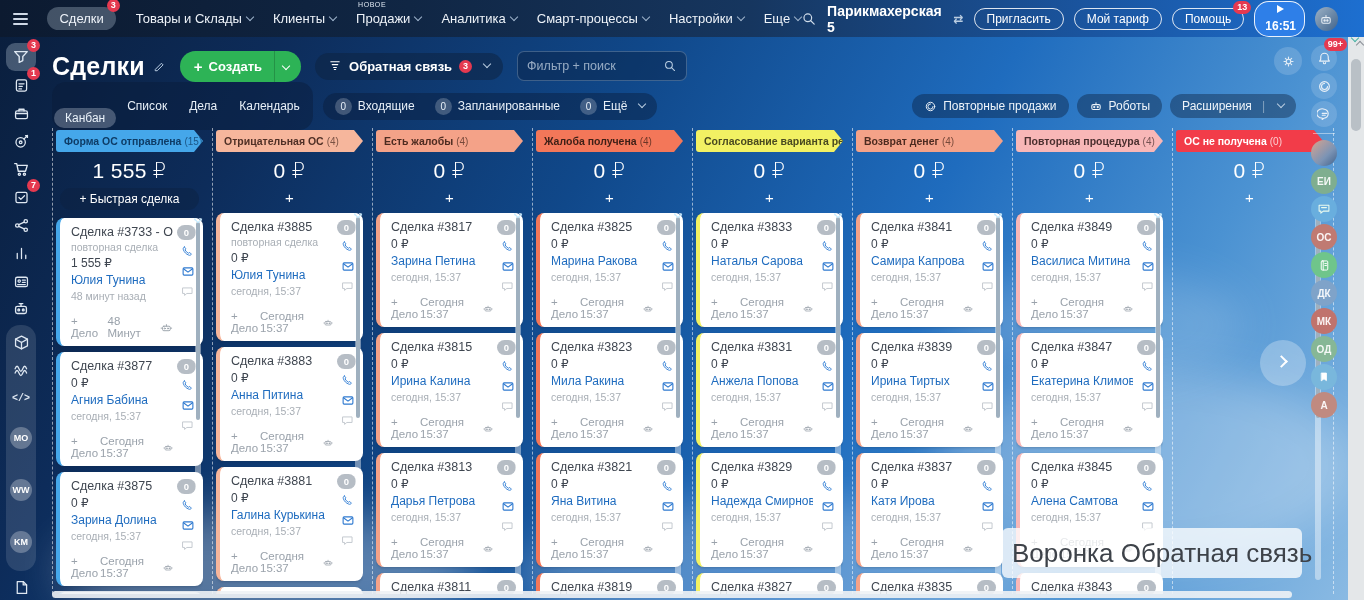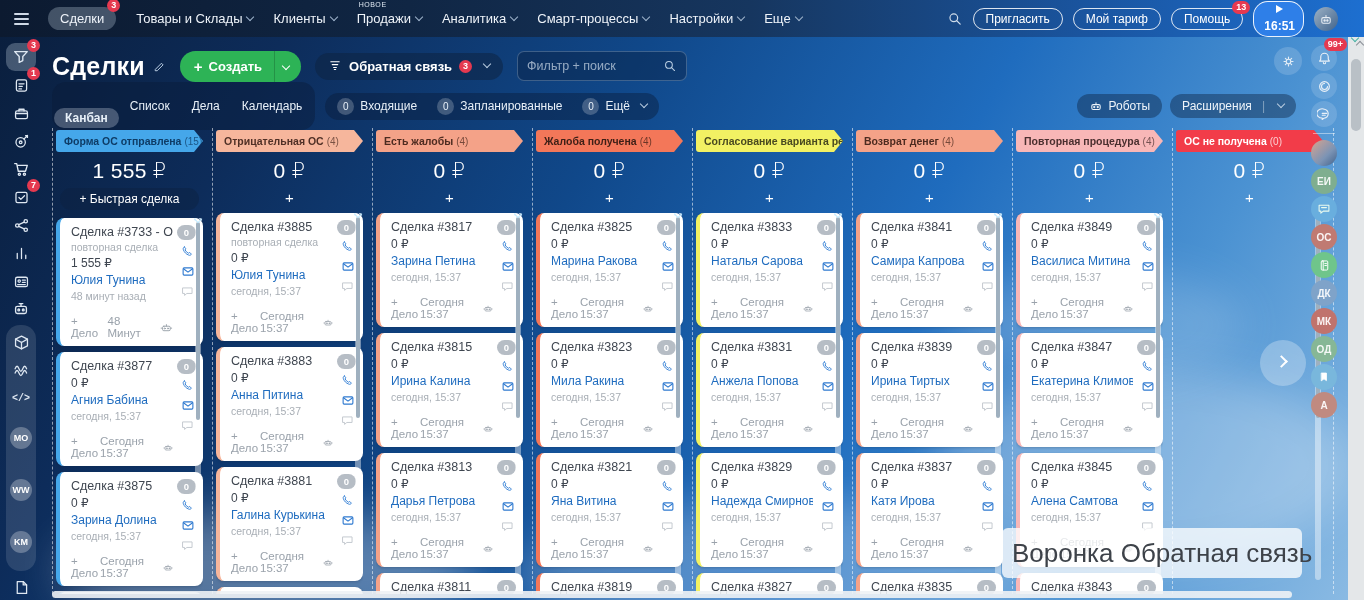--- a/index.html
+++ b/index.html
@@ -77,21 +77,21 @@
   .btn-create .dd { border-left:1px solid rgba(0,0,0,0.18); padding:9px 12px 7px 8px; }
   .btn-funnel { display:flex; align-items:center; gap:7px; background:rgba(13,34,64,0.52); color:#fff; border-radius:18px; font-size:13px; font-weight:bold; padding:6px 13px; cursor:pointer; }
   .search-box { display:flex; align-items:center; background:rgba(9,27,54,0.38); border:1px solid rgba(158,183,211,0.35); border-radius:7px; height:30px; width:170px; padding:0 9px; }
   .search-box input { background:transparent; border:none; outline:none; color:#fff; font-size:12.5px; width:130px; font-family:inherit; }
   .search-box input::placeholder { color:rgba(222,233,245,0.65); }
   .search-box .mag { margin-left:auto; color:#bcd0e4; }
 
   .tool-row { display:flex; align-items:center; margin-top:7px; height:26px; }
   .seg { display:flex; align-items:center; background:rgba(9,27,54,0.42); border-radius:14px; padding:2px; margin-right:10px; }
   .seg-tab { color:#e8f0f8; font-size:12px; padding:3px 11px; border-radius:12px; cursor:pointer; white-space:nowrap; }
-  .seg-tab.active { background:rgba(226,235,244,0.28); font-weight:bold;margin-top:24px; }
+  .seg-tab.active { background:rgba(226,235,244,0.28); font-weight:normal;margin-top:24px; }
   .cnt { display:flex; align-items:center; gap:6px; color:#e8f0f8; font-size:12px; padding:3px 10px; cursor:pointer; white-space:nowrap; }
   .cnt .num { background:rgba(255,255,255,0.22); border-radius:9px; min-width:17px; height:17px; display:flex; align-items:center; justify-content:center; font-size:10px; }
   .tool-right { margin-left:auto; display:flex; align-items:center; gap:8px; padding-right:4px; }
   .act-pill { display:flex; align-items:center; gap:6px; background:rgba(9,27,54,0.40); color:#eef4fa; border-radius:14px; font-size:12px; padding:5px 12px; cursor:pointer; white-space:nowrap; }
   .act-pill .sep { color:rgba(255,255,255,0.4); margin:0 2px 0 4px; }
 
   
   .board { display:flex; margin-top:9px; height:466px; position:relative; border-right:1px dashed rgba(255,255,255,0.55); width:1282px; }
   .kcol { width:160px; flex:none; border-left:1px dashed rgba(255,255,255,0.55); padding:2px 9px 0 3px; position:relative; display:flex; flex-direction:column; }
   .chip { height:22px; display:flex; align-items:center; font-size:10.5px; font-weight:bold; padding:0 10px 0 8px; border-radius:3px;
@@ -173,20 +173,24 @@
         <i class="chv"></i>
       </div>
   </div>
   <div class="top-right">
     <span style="color:#cfdcea">
         <svg class="ic" width="16" height="16" viewBox="0 0 20 20">
           <circle cx="8.5" cy="8.5" r="4.8"></circle>
           <path d="M12.2 12.2 16.5 16.5"></path>
         </svg>
       </span>
+    <div class="workspace">
+        <span>Парикмахерская 5</span>
+        <span class="swap">⇄</span>
+      </div>
     <div class="pill-outline">Пригласить</div>
     <div class="pill-outline">Мой тариф</div>
     <div class="pill-outline"><span>Помощь</span><span class="badge help-badge">13</span></div>
     <div class="timer-pill">
       <span class="play"></span>
       <span class="timer-txt">16:51</span>
     </div>
     <div class="tavatar">
         <svg class="ic" width="14" height="14" viewBox="0 0 20 20">
           <rect x="4" y="8" width="12" height="8" rx="2"></rect>
@@ -429,20 +433,27 @@
           <span>Запланированные</span>
         </span>
       <span class="cnt">
           <span class="num">0</span>
           <span>Ещё</span>
           <i class="chv" style="color:#b9cce0"></i>
         </span>
     </div>
     <div class="tool-right">
       <div class="act-pill">
+          <svg class="ic" width="13" height="13" viewBox="0 0 20 20">
+            <circle cx="10" cy="10" r="6.5"></circle>
+            <path d="M10 6a4 4 0 1 0 4 4"></path>
+          </svg>
+          <span>Повторные продажи</span>
+        </div>
+      <div class="act-pill">
           <svg class="ic" width="14" height="14" viewBox="0 0 20 20">
             <rect x="4" y="8" width="12" height="7" rx="2"></rect>
             <circle cx="7.5" cy="11.5" r="0.9"></circle>
             <circle cx="12.5" cy="11.5" r="0.9"></circle>
             <path d="M10 8V5.5"></path>
           </svg>
           <span>Роботы</span>
         </div>
       <div class="act-pill">
           <span>Расширения</span>

